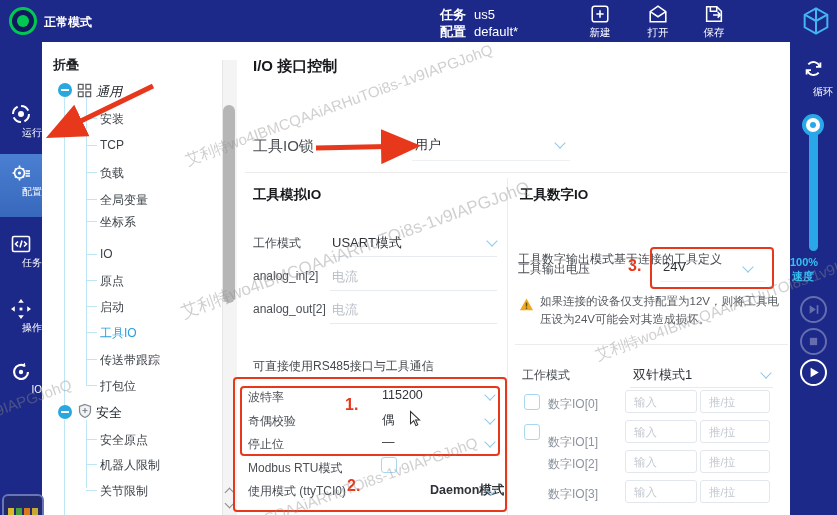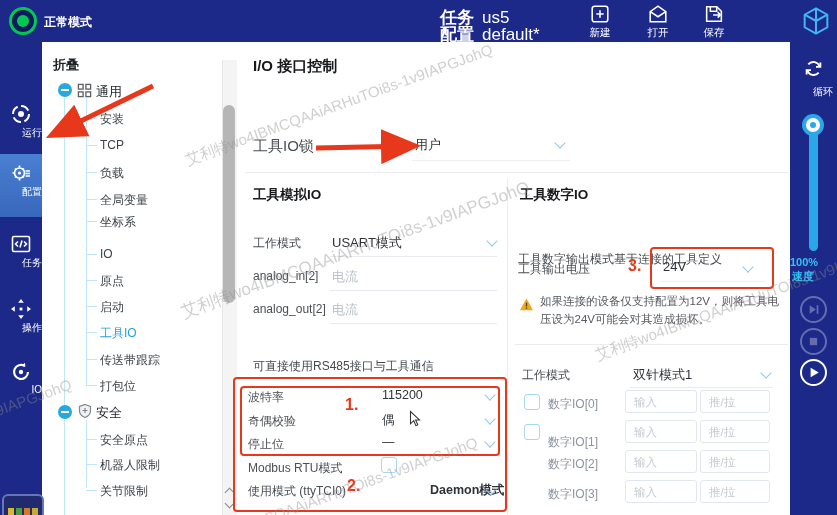--- a/index.html
+++ b/index.html
@@ -3,21 +3,21 @@
 <meta charset="utf-8">
 <style>
   html,body{margin:0;padding:0;background:#fff;font-family:"Liberation Sans","DejaVu Sans",sans-serif;}
   .page{position:relative;width:837px;height:515px;overflow:hidden;background:#fff;}
   .abs{position:absolute;}
   
   .topbar{position:absolute;left:0;top:0;width:837px;height:42px;background:#1c2989;}
   .statusring{position:absolute;left:9px;top:7px;width:22px;height:22px;border:3px solid #00c853;border-radius:50%;background:#10195c;}
   .statusring::after{content:"";position:absolute;left:5px;top:5px;width:12px;height:12px;border-radius:50%;background:#00c853;}
   .tb-mode{position:absolute;left:44px;top:14px;color:#fff;font-size:12px;font-weight:bold;}
-  .tb-meta{color:#fff;font-size:17px;}
+  .tb-meta{color:#fff;font-size:13px;}
   .tb-meta b{font-weight:bold;margin-right:8px;}
   .tb-btn{position:absolute;top:3px;width:44px;text-align:center;color:#fff;font-size:10.5px;}
   .tb-btn svg{width:22px;height:22px;display:block;margin:0 auto 1px auto;}
   
   .lsb{position:absolute;left:0;top:42px;width:42px;height:473px;background:#1c2989;border-right:2px solid #151f6b;}
   .lsb-item{position:absolute;left:0;width:42px;text-align:right;color:#fff;}
   .lsb-item .lab{font-size:10px;display:block;}
   .lsb-item svg{width:24px;height:24px;display:block;margin:0 auto;}
   .lsb-active{position:absolute;left:0;top:112px;width:42px;height:63px;background:linear-gradient(180deg,#4a7fd2,#3868bc);}
   
@@ -163,21 +163,21 @@
   <div class="vline" style="left:86px;top:98px;height:287px;"></div>
   <div class="vline" style="left:86px;top:420px;height:68px;"></div>
 
   <div class="minus" style="left:58px;top:83px;"></div>
   <svg class="abs" style="left:77px;top:83px;width:15px;height:15px;" viewBox="0 0 16 16" fill="none" stroke="#5c6166" stroke-width="1.4">
       <rect x="1.5" y="1.5" width="5" height="5"></rect>
       <rect x="9.5" y="1.5" width="5" height="5"></rect>
       <rect x="1.5" y="9.5" width="5" height="5"></rect>
       <rect x="9.5" y="9.5" width="5" height="5"></rect>
     </svg>
-  <div class="troot" style="left:96px;top:83px;">通用</div>
+  <div class="troot" style="left:96px;top:83px;font-style:italic;">通用</div>
 
   <div class="tnode" style="top:111px;">安装</div>
   <div class="tnode" style="top:138px;">TCP</div>
   <div class="tnode" style="top:165px;">负载</div>
   <div class="tnode" style="top:192px;">全局变量</div>
   <div class="tnode" style="top:214px;">坐标系</div>
   <div class="tnode" style="top:247px;">IO</div>
   <div class="tnode" style="top:273px;">原点</div>
   <div class="tnode" style="top:299px;">启动</div>
   <div class="tnode sel" style="top:325px;">工具IO</div>

